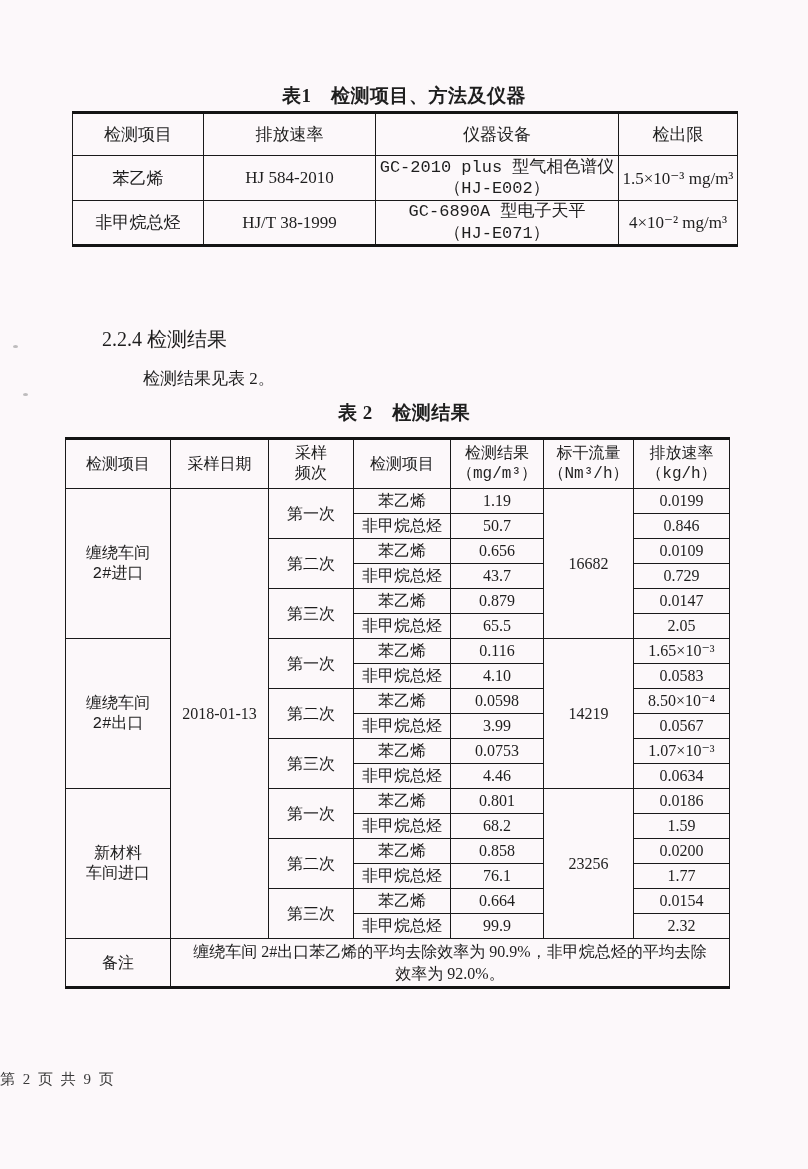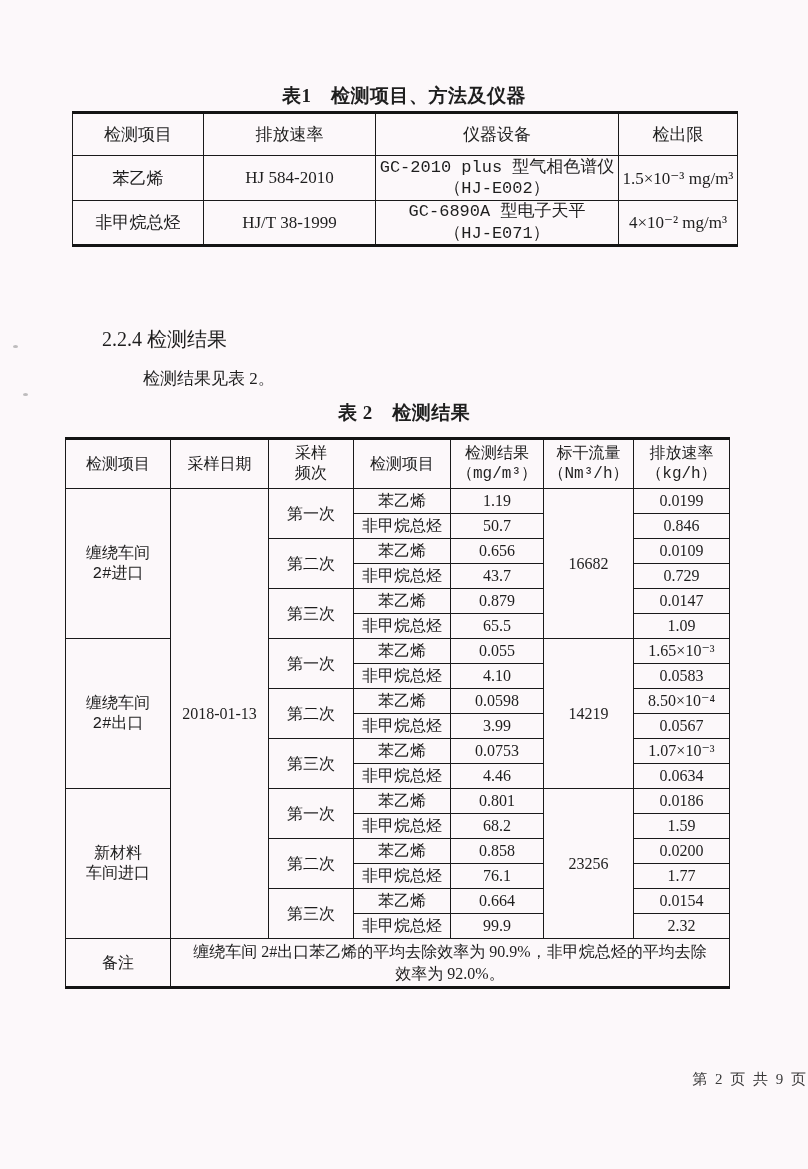--- a/index.html
+++ b/index.html
@@ -37,21 +37,21 @@
   .t2 { left:65px; top:437px; width:664px; font-size:16px; }
   .t2 thead tr { height:50px; }
   .t2 tbody tr { height:25px; }
   .t2 td { line-height:1.2; }
   .t2 tr.remark-row { height:45px; }
   .t2 td.remark { padding:2px 18px; line-height:1.35; }
 
   .l { display:block; line-height:1.25;font-family:Liberation Mono, monospace; }
 
   .footer {
-    position:absolute; left:0; top:1070px; width:808px; text-align:right;
+    position:absolute; left:0; top:1070px; width:808px; text-align:left;
     font-size:15px; letter-spacing:2px; color:#3a3a3a;
   }
 </style>
 </head>
 <body>
 
 <div class="page">
 
   <div class="spk" style="left:13px; top:345px; width:5px; height:3px;"></div>
   <div class="spk" style="left:23px; top:393px; width:5px; height:3px;"></div>
@@ -165,31 +165,31 @@
       </tr>
       <tr>
         <td rowspan="2">第三次</td>
         <td>苯乙烯</td>
         <td>0.879</td>
         <td>0.0147</td>
       </tr>
       <tr>
         <td>非甲烷总烃</td>
         <td>65.5</td>
-        <td>1.09</td>
+        <td>2.05</td>
       </tr>
 
       <tr>
         <td rowspan="6">
           <span class="l">缠绕车间</span>
           <span class="l">2#出口</span>
         </td>
         <td rowspan="2">第一次</td>
         <td>苯乙烯</td>
-        <td>0.055</td>
+        <td>0.116</td>
         <td rowspan="6">14219</td>
         <td>1.65×10⁻³</td>
       </tr>
       <tr>
         <td>非甲烷总烃</td>
         <td>4.10</td>
         <td>0.0583</td>
       </tr>
       <tr>
         <td rowspan="2">第二次</td>

